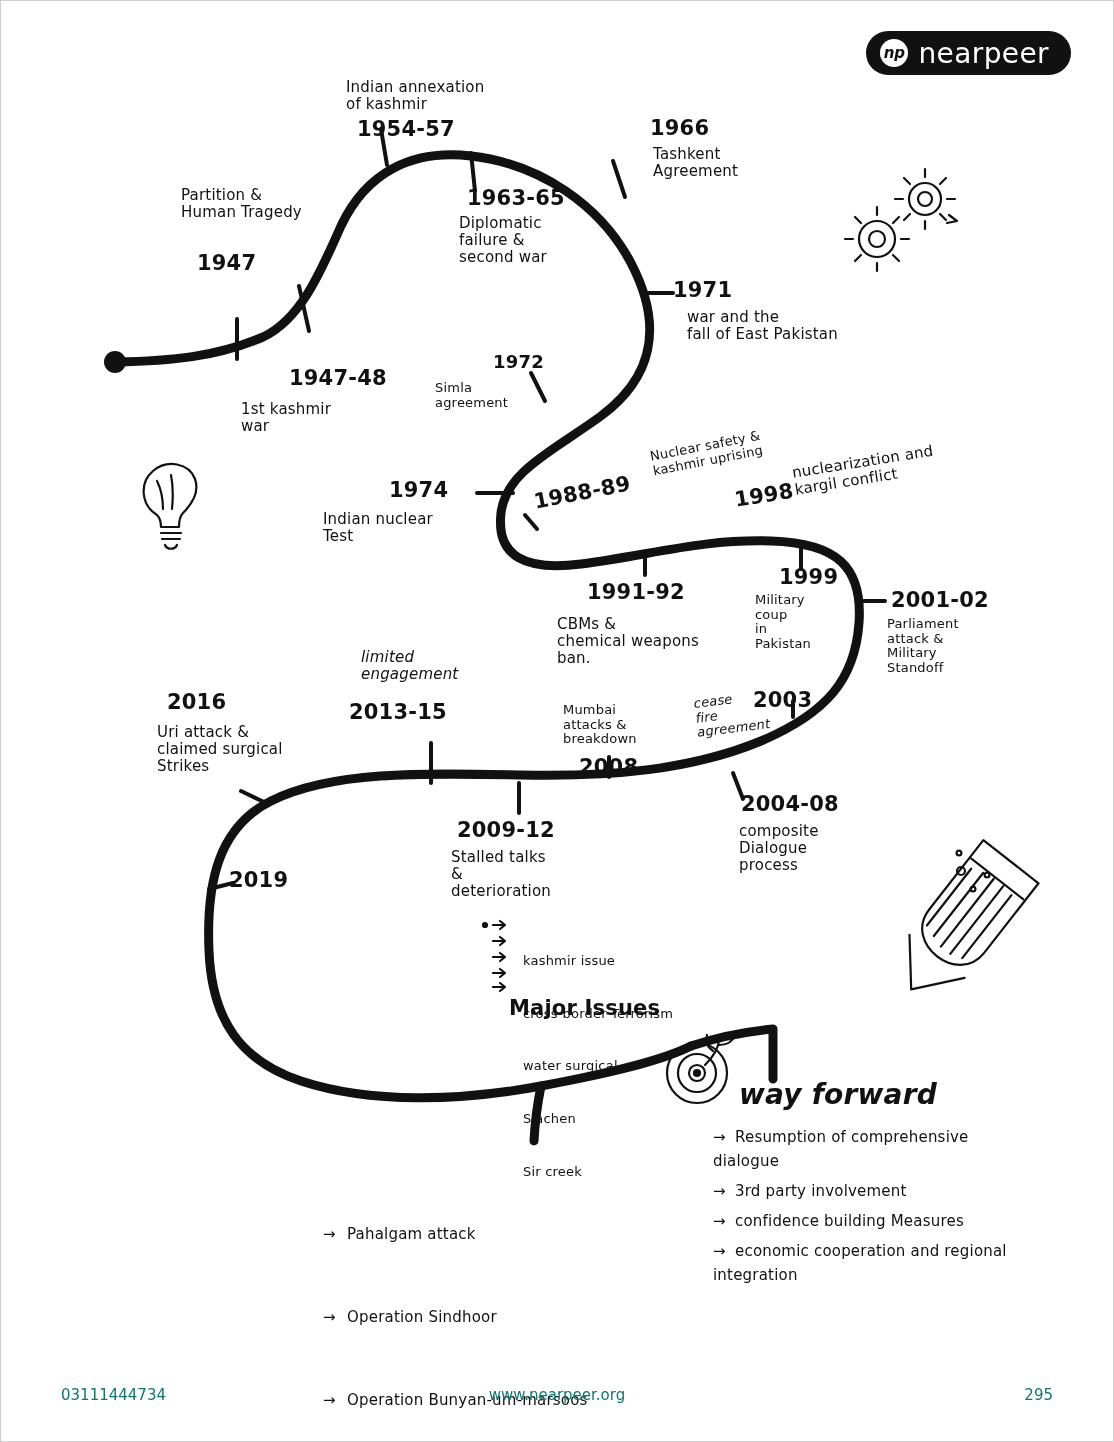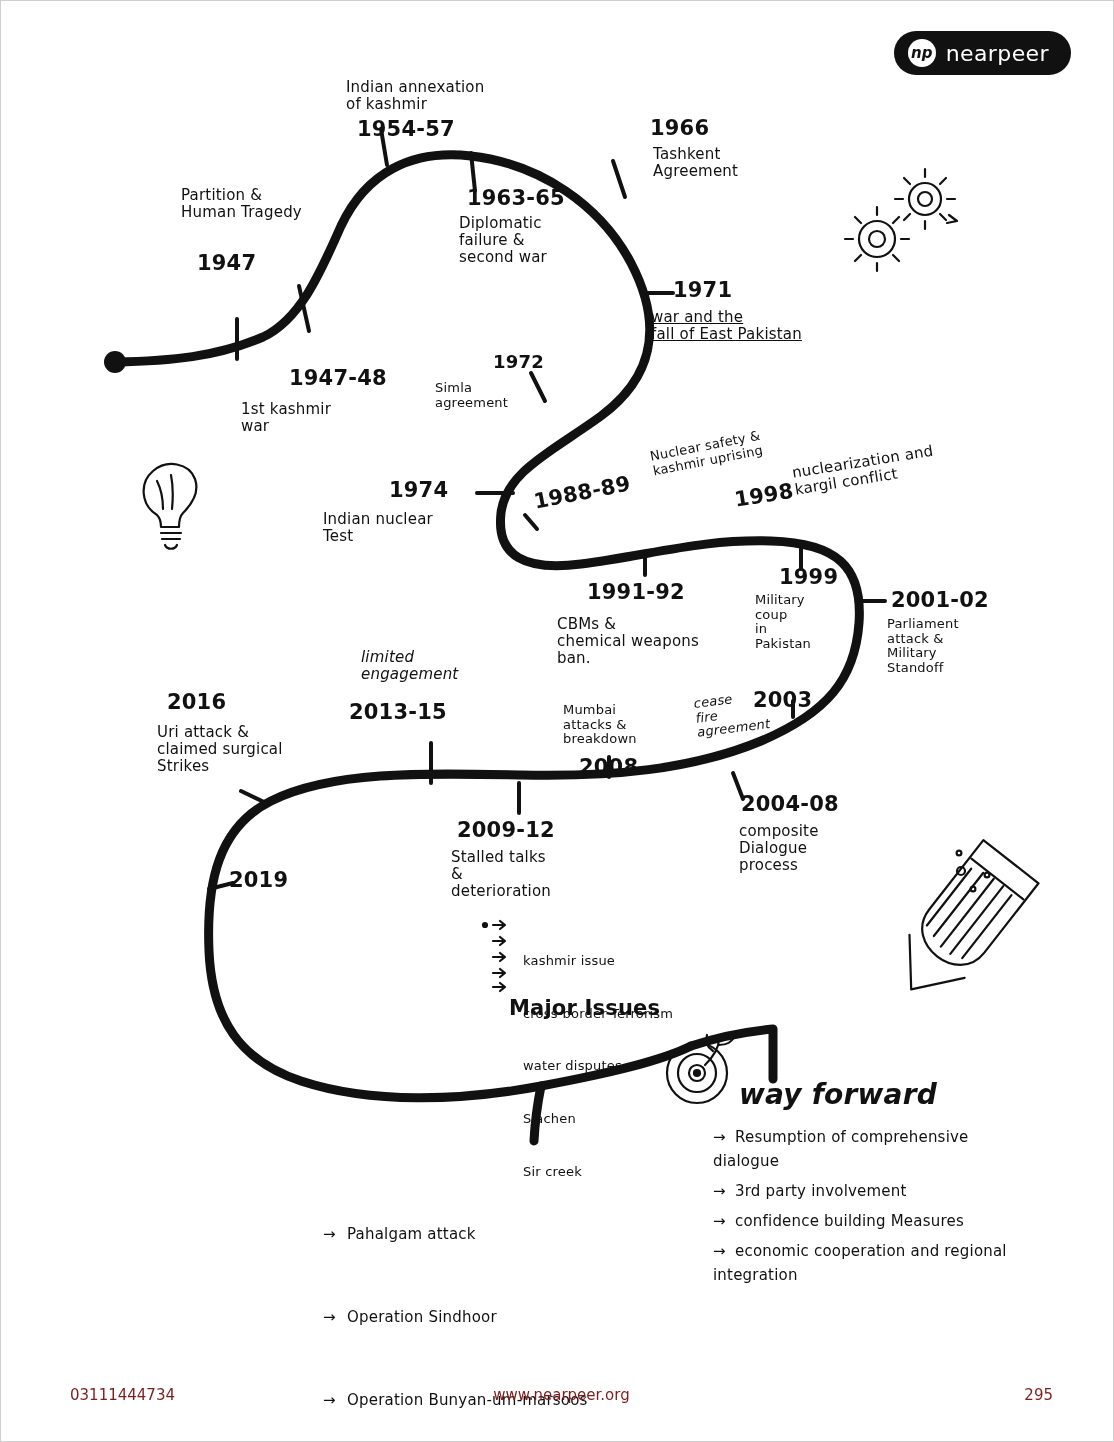--- a/index.html
+++ b/index.html
@@ -67,36 +67,35 @@
     background: #ffffff;
     color: #111111;
     font-size: 15px;
     font-weight: bold;
     display: flex;
     align-items: center;
     justify-content: center;
     font-style: italic;
   }
   #brand .name {
-    font-size: 22px;
+    font-size: 28px;
     letter-spacing: 0.4px;
   }
 
   
   #footer {
     position: absolute;
     left: 0;
     right: 0;
     bottom: 34px;
     height: 24px;
     display: flex;
     align-items: center;
     font-size: 15px;
-    color: #7f1d1d;
-    margin-left: 9px;
+    color: #0f766e;
   }
   #footer .f-left {
     position: absolute;
     left: 60px;
   }
   #footer .f-center {
     position: absolute;
     left: 0;
     right: 0;
     text-align: center;
@@ -245,21 +244,21 @@
   <div class="hand lbl" style="left:180px; top:186px;">Partition &amp;
 Human Tragedy</div>
   <div class="hand yr" style="left:196px; top:251px;">1947</div>
 
   <div class="hand yr" style="left:466px; top:186px;">1963-65</div>
   <div class="hand lbl" style="left:458px; top:214px;">Diplomatic
 failure &amp;
 second war</div>
 
   <div class="hand yr" style="left:672px; top:278px;">1971</div>
-  <div class="hand lbl" style="left:650px; top:308px;text-decoration:underline;">war and the
+  <div class="hand lbl" style="left:686px; top:308px;">war and the
 fall of East Pakistan</div>
 
   <div class="hand yr" style="left:288px; top:366px;">1947-48</div>
   <div class="hand lbl" style="left:240px; top:400px;">1st kashmir
 war</div>
 
   <div class="hand yr-sm" style="left:492px; top:351px;">1972</div>
   <div class="hand lbl-sm" style="left:434px; top:380px;">Simla
 agreement</div>
 
@@ -319,21 +318,21 @@
   <div class="hand yr" style="left:456px; top:818px;">2009-12</div>
   <div class="hand lbl" style="left:450px; top:848px;">Stalled talks
 &amp;
 deterioration</div>
 
   <div class="hand yr" style="left:228px; top:868px;">2019</div>
 
   <div class="hand bullets" style="left:504px; top:916px;">
     <div style="padding-left:18px;">kashmir issue</div>
     <div style="padding-left:18px;">cross-border Terrorism</div>
-    <div style="padding-left:18px;">water disputes</div>
+    <div style="padding-left:18px;">water surgical</div>
     <div style="padding-left:18px;">Siachen</div>
     <div style="padding-left:18px;">Sir creek</div>
   </div>
   <svg class="deco" style="left:488px; top:918px;" width="30" height="96" viewBox="0 0 30 96">
     <g class="thin">
       <path d="M4,6 L16,6 M11,2 L16,6 L11,10"></path>
       <path d="M4,22 L16,22 M11,18 L16,22 L11,26"></path>
       <path d="M4,38 L16,38 M11,34 L16,38 L11,42"></path>
       <path d="M4,54 L16,54 M11,50 L16,54 L11,58"></path>
       <path d="M4,68 L16,68 M11,64 L16,68 L11,72"></path>

